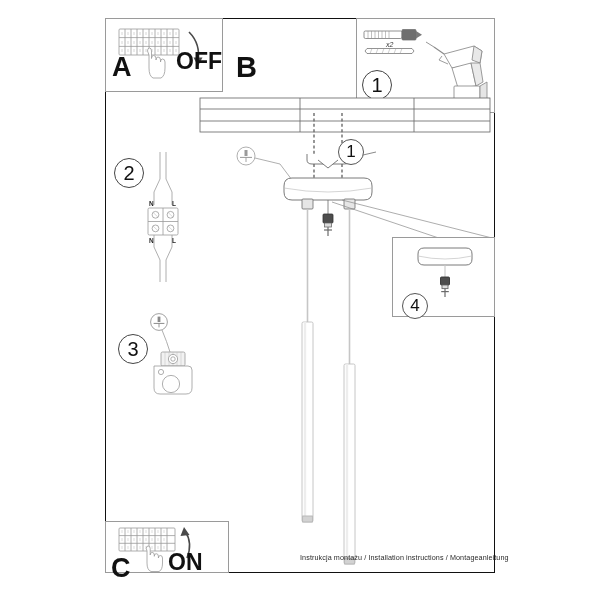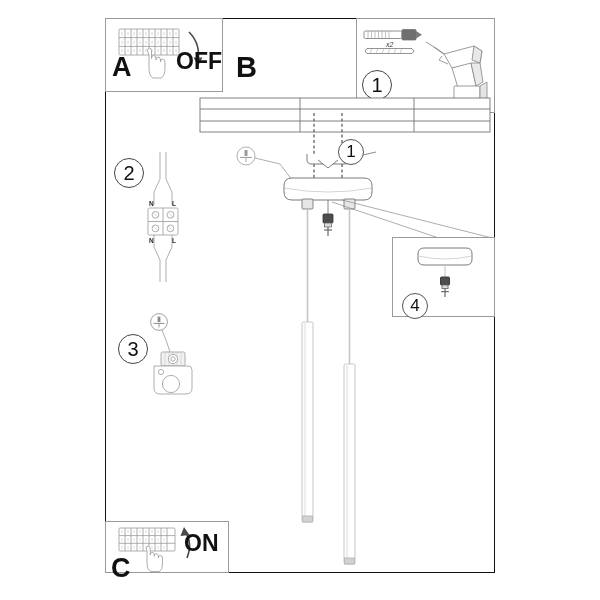--- a/index.html
+++ b/index.html
@@ -249,21 +249,21 @@
       </g>
       <path d="M42 30 L42 42 Q42 49 46 50.5 L54 50.5 Q57.5 49 57.5 42 L57.5 37 Q57.5 34.5 55.3 34.5
                Q53.4 34.5 53.4 37 L53.4 35.3 Q53.4 32.7 51.2 32.7 Q49.3 32.7 49.3 35.3
                L49.3 34 Q49.3 31.4 47.1 31.4 Q45.2 31.4 45.2 34 L45.2 27.5 Q45.2 25 43.2 25
                Q41.3 25 41.3 27.5 Z" fill="#fff"></path>
       <path d="M82 37 Q88 22 80 10" fill="none" stroke="#4a4a4a" stroke-width="1.6"></path>
       <path d="M79 6 L84.5 14 L75.5 15 Z" fill="#4a4a4a" stroke="none"></path>
     </g>
   </svg>
   <div class="lbl bigletter" style="left:111px;top:555px;">C</div>
-  <div class="lbl onoff" style="left:168px;top:532px;margin-left:16px;">ON</div>
+  <div class="lbl onoff" style="left:168px;top:551px;">ON</div>
 
   <svg width="400" height="420" style="left:192px;top:96px;">
     <g stroke="#6b6b6b" stroke-width="0.85" fill="#ffffff">
 
       <rect x="8" y="2" width="290" height="34"></rect>
       <line x1="8" y1="13" x2="298" y2="13"></line>
       <line x1="8" y1="25" x2="298" y2="25"></line>
       <line x1="108" y1="2" x2="108" y2="36"></line>
       <line x1="222" y1="2" x2="222" y2="36"></line>
     </g>
@@ -341,14 +341,15 @@
       <path d="M26 19 Q53 25 80 19" fill="none" stroke="#c2c2c2" stroke-width="0.7"></path>
       <line x1="53" y1="28" x2="53" y2="40" stroke="#c6c6c6" stroke-width="1.1"></line>
       <rect x="48.5" y="40" width="9" height="8" rx="1" fill="#4d4d4d" stroke="#333"></rect>
       <rect x="50" y="48" width="6" height="3.6" fill="#dcdcdc"></rect>
       <line x1="53" y1="51.6" x2="53" y2="60" stroke-width="1.2"></line>
       <line x1="49.2" y1="54.6" x2="56.8" y2="54.6" stroke-width="1.2"></line>
     </g>
   </svg>
   <div class="callnum" style="left:402px;top:293px;">4</div>
 
+  <div class="foot" style="left:300px;top:553px;">Instrukcja montażu / Installation instructions / Montageanleitung</div>
 
 </div>
 
 </body></html>

